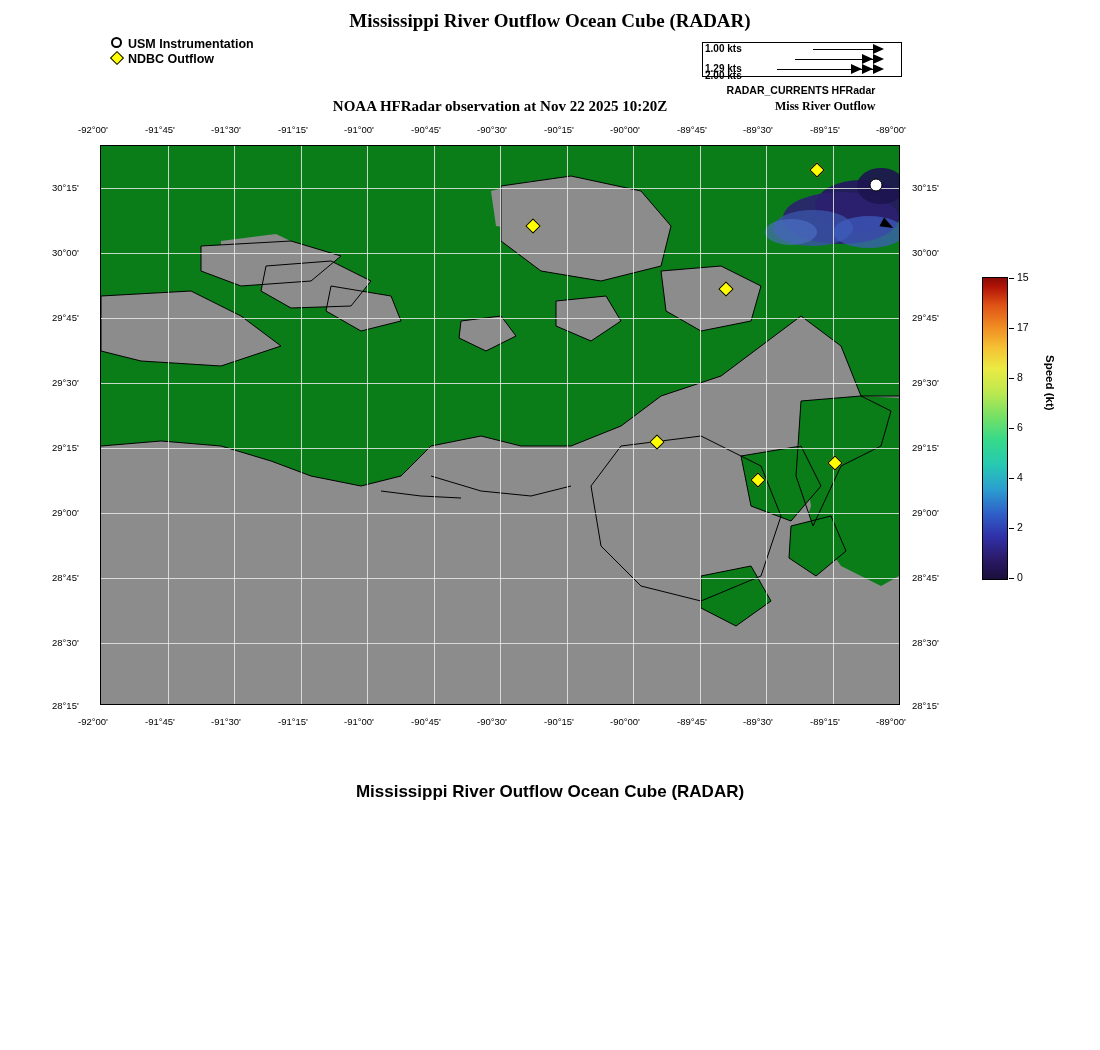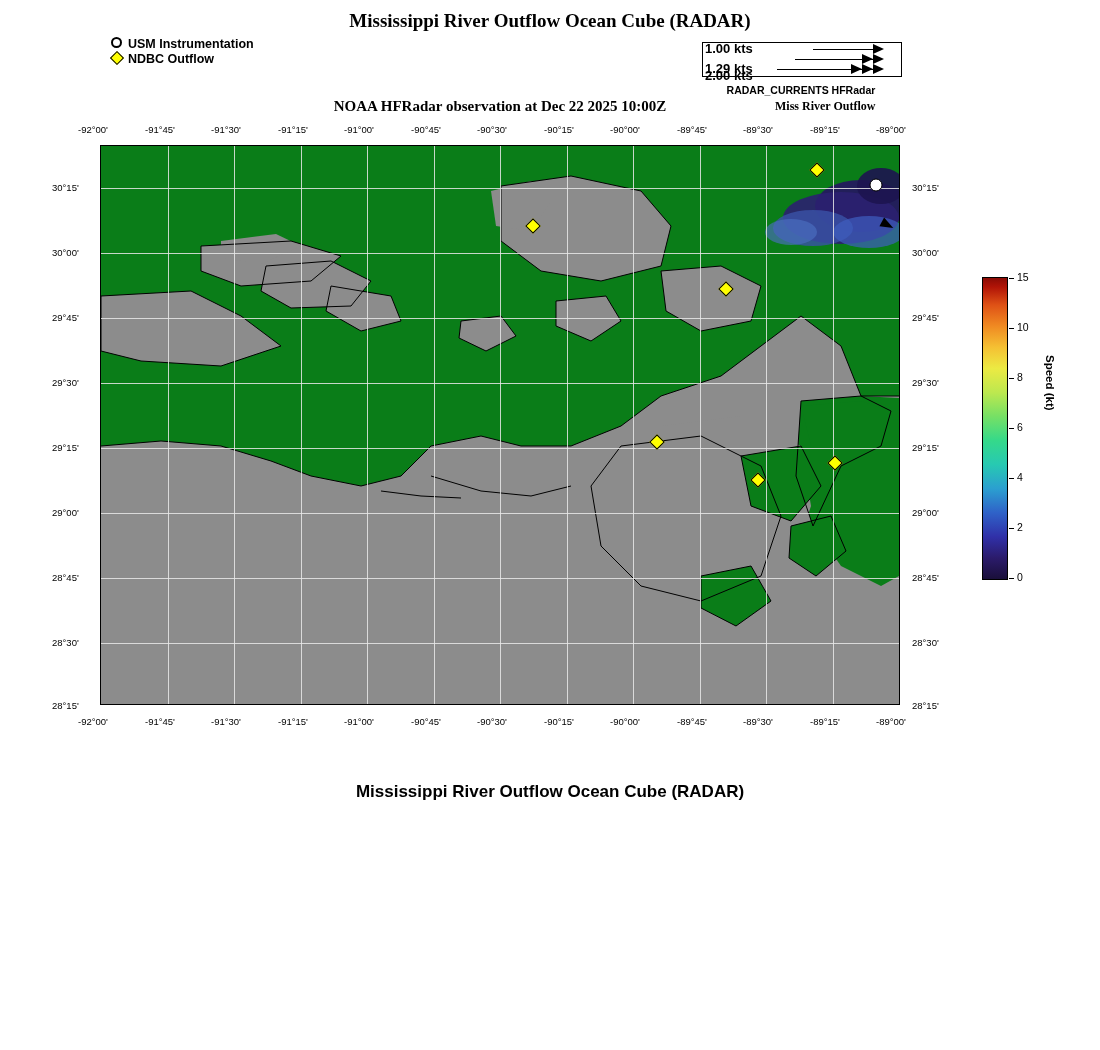--- a/index.html
+++ b/index.html
@@ -36,21 +36,21 @@
   .diam-sym{
     position:absolute;left:2px;top:2px;width:10px;height:10px;background:#ffff00;
     border:1.4px solid #000;box-sizing:border-box;transform:rotate(45deg);
   }
 
   
   #vecbox{
     left:702px;top:42px;width:198px;height:33px;border:1px solid #000;background:#fff;
   }
   #vecbox .lbl{
-    position:absolute;left:2px;font-size:13px;font-weight:bold;color:#000;
+    position:absolute;left:2px;font-size:10px;font-weight:bold;color:#000;
     font-family:"Liberation Sans",sans-serif;line-height:10px;
   }
   #vecbox .arrowline{position:absolute;height:1px;background:#000;}
   .arrowhead{
     position:absolute;width:0;height:0;border-top:5px solid transparent;
     border-bottom:5px solid transparent;border-left:11px solid #000;
   }
   #vec-caption{
     left:702px;top:84px;width:198px;text-align:center;font-size:10.5px;font-weight:bold;
     font-family:"Liberation Sans",sans-serif;color:#000;
@@ -143,21 +143,21 @@
   <div class="arrowhead" style="left:170px;top:11px;"></div>
   <div class="arrowhead" style="left:159px;top:11px;"></div>
 
   <div class="arrowline" style="left:74px;top:26px;width:98px;"></div>
   <div class="arrowhead" style="left:170px;top:21px;"></div>
   <div class="arrowhead" style="left:159px;top:21px;"></div>
   <div class="arrowhead" style="left:148px;top:21px;"></div>
 </div>
 <div class="abs" id="vec-caption">RADAR_CURRENTS HFRadar</div>
 
-<div class="abs" id="obs-subtitle">NOAA HFRadar observation at Dec 22 2025 10:00Z</div>
+<div class="abs" id="obs-subtitle">NOAA HFRadar observation at Nov 22 2025 10:20Z</div>
 <div class="abs" id="outflow-label">Miss River Outflow</div>
 
 <div class="abs" id="map-frame">
   <div id="map-inner">
 
     <svg width="798" height="558" viewBox="0 0 798 558" style="position:absolute;left:0;top:0;">
 
       <rect x="0" y="0" width="798" height="558" fill="#8c8c8c"></rect>
       <path d="M0 0 H798 V250 L760 250 L740 200 L700 170 L660 200 L620 230 L560 250
                L520 280 L470 300 L420 300 L380 290 L330 300 L300 330 L260 340
@@ -303,18 +303,18 @@
 <div class="cb-tick" style="top:428px;"></div>
 <div class="cb-tick" style="top:378px;"></div>
 <div class="cb-tick" style="top:328px;"></div>
 <div class="cb-tick" style="top:278px;"></div>
 
 <div class="cb-lbl" style="top:571px;">0</div>
 <div class="cb-lbl" style="top:521px;">2</div>
 <div class="cb-lbl" style="top:471px;">4</div>
 <div class="cb-lbl" style="top:421px;">6</div>
 <div class="cb-lbl" style="top:371px;">8</div>
-<div class="cb-lbl" style="top:321px;">10</div>
+<div class="cb-lbl" style="top:321px;">17</div>
 <div class="cb-lbl" style="top:271px;">15</div>
 
 <div class="abs" id="cb-title">Speed (kt)</div>
 
 <div class="abs" id="bottom-title">Mississippi River Outflow Ocean Cube (RADAR)</div>
 
 </body></html>

